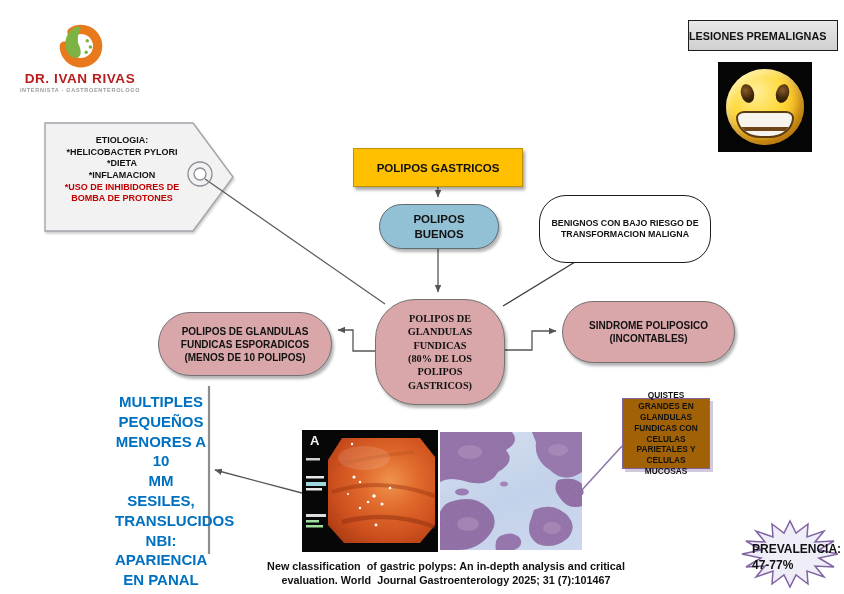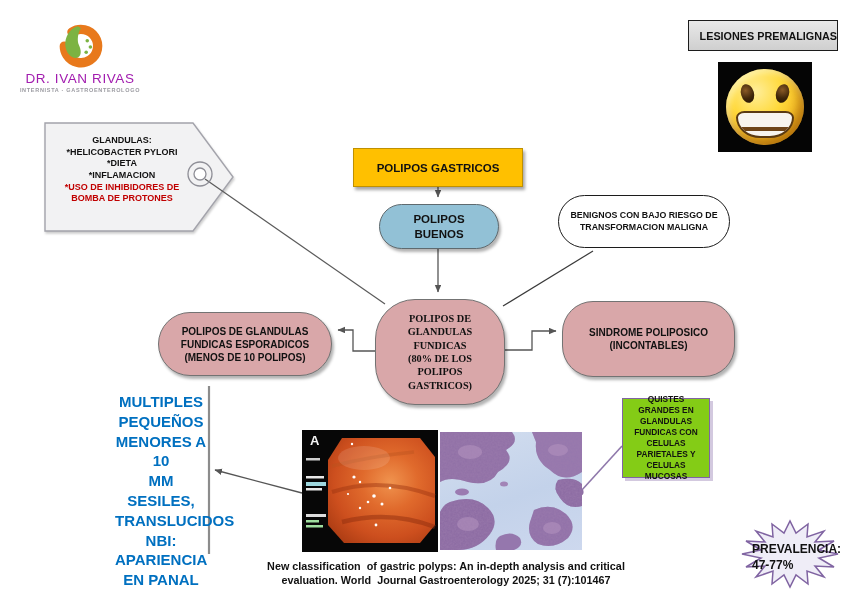--- a/index.html
+++ b/index.html
@@ -5,29 +5,29 @@
   * { margin:0; padding:0; box-sizing:border-box; }
   body { background:#ffffff; font-family:"Liberation Sans", sans-serif; }
   .canvas { position:relative; width:844px; height:594px; background:#ffffff; overflow:hidden; }
   .abs { position:absolute; }
   .ws { white-space:pre-wrap; }
 
   
   svg.overlay { position:absolute; left:0; top:0; width:844px; height:594px; pointer-events:none; }
 
   
-  .logo-title { left:5px; top:71px; width:150px; font-size:13.5px; font-weight:normal;
-                color:#a21caf; letter-spacing:.6px; text-align:center; }
+  .logo-title { left:5px; top:71px; width:150px; font-size:13.5px; font-weight:bold;
+                color:#b91c1c; letter-spacing:.6px; text-align:center; }
   .logo-sub { left:5px; top:87px; width:150px; font-size:5.5px; font-weight:bold;
               color:#9a9aa0; letter-spacing:.7px; text-align:center; }
 
   
   .premalig { left:688px; top:20px; width:150px; height:31px;
               background:linear-gradient(#e9e9e9,#cfcfcf); border:1.6px solid #1c1c1c;
-              display:flex; align-items:center; justify-content:flex-end;
+              display:flex; align-items:center; justify-content:flex-start;
               font-size:10.8px; font-weight:bold; color:#111; }
 
   
   .smiley-wrap { left:718px; top:62px; width:94px; height:90px; background:#050505; }
   .smiley-face { position:absolute; left:8px; top:7px; width:78px; height:76px; border-radius:50%;
                  background:radial-gradient(circle at 38% 30%, #ffee9a 0%, #ffd93b 38%, #f2b01b 72%, #cf8400 100%);
                  box-shadow:inset -5px -7px 10px rgba(120,60,0,.45), inset 3px 4px 6px rgba(255,255,220,.6); }
   .eye { position:absolute; width:13px; height:19px; border-radius:50%; top:15px;
          background:radial-gradient(circle at 42% 32%, #8a5a26 0%, #40270a 55%, #1f1002 100%); }
   .eye.l { left:15px; transform:rotate(-16deg); }
@@ -43,46 +43,46 @@
               font-size:9px; font-weight:bold; line-height:1.3; color:#111; }
   .tag-text .red { color:#c00000; }
 
   
   .node { display:flex; align-items:center; justify-content:center; text-align:center; font-weight:bold; color:#111; }
   .root-node { left:353px; top:124px; width:170px; height:39px; background:#FFC000;
                border:1.8px solid #bf9000; box-shadow:2px 3px 3px rgba(0,0,0,.35); font-size:11.5px;margin-top:24px; }
   .good-node { left:379px; top:204px; width:120px; height:45px; background:#92c1d6;
                border:1.5px solid #5f6a6f; border-radius:23px; box-shadow:2px 3px 3px rgba(0,0,0,.3);
                font-size:11.5px; line-height:1.25; }
-  .benign-node { left:558px; top:195px; width:172px; height:53px; background:#ffffff;
+  .benign-node { left:539px; top:195px; width:172px; height:68px; background:#ffffff;
                  border:1.6px solid #1c1c1c; border-radius:27px; font-size:8.8px; line-height:1.3; }
   .fundic-node { left:375px; top:299px; width:130px; height:106px; background:#d9a7a9;
                  border:1.5px solid #737373; border-radius:40px; box-shadow:2px 3px 3px rgba(0,0,0,.3);
                  font-size:10.3px; line-height:1.3;font-family:Liberation Serif, serif; }
   .sporadic-node { left:158px; top:312px; width:174px; height:64px; background:#d9a7a9;
                    border:1.5px solid #737373; border-radius:32px; box-shadow:2px 3px 3px rgba(0,0,0,.3);
                    font-size:10px; line-height:1.3; }
-  .syndrome-node { left:562px; top:301px; width:173px; height:76px; background:#d9a7a9;
+  .syndrome-node { left:562px; top:301px; width:173px; height:62px; background:#d9a7a9;
                    border:1.5px solid #737373; border-radius:31px; box-shadow:2px 3px 3px rgba(0,0,0,.3);
                    font-size:10px; line-height:1.3; }
 
   
   .endo-text { left:115px; top:392px; width:92px; text-align:center; color:#0070c0;
                font-size:15px; font-weight:bold; line-height:1.32; }
 
   
   .endoscopy { left:302px; top:430px; width:136px; height:122px; background:#070707; }
   .endo-label { position:absolute; left:8px; top:3px; color:#f5f5f5; font-size:13px; font-weight:bold; }
 
   
   .histology { left:440px; top:432px; width:142px; height:118px;
                background:linear-gradient(160deg,#d3deef 0%, #c3d2ea 55%, #cdd8ee 100%); }
 
   
-  .cysts-box { left:622px; top:398px; width:88px; height:80px; background:#84cc16;
+  .cysts-box { left:622px; top:398px; width:88px; height:71px; background:#a16207;
                border:1.6px solid #8064a2; box-shadow:3px 3px 0 rgba(128,100,162,.35);
                display:flex; align-items:center; justify-content:center; text-align:center;
                font-size:8.3px; font-weight:bold; line-height:1.32; color:#111; }
 
   
   .prev-text { left:752px; top:541px; width:76px; text-align:left; font-size:12px;
                font-weight:bold; color:#111; line-height:1.35; }
 
   
   .citation { left:206px; top:559px; width:480px; text-align:center; font-size:10.8px;
@@ -140,21 +140,21 @@
 
   <div class="abs smiley-wrap">
     <div class="smiley-face">
       <div class="eye l"></div>
       <div class="eye r"></div>
       <div class="mouth"></div>
     </div>
   </div>
 
   <div class="abs tag-text">
-    <div>GLANDULAS:</div>
+    <div>ETIOLOGIA:</div>
     <div class="ws">*HELICOBACTER PYLORI
 *DIETA
 *INFLAMACION</div>
     <div class="ws red">*USO DE INHIBIDORES DE
 BOMBA DE PROTONES</div>
   </div>
 
   <div class="abs node root-node">
     <span class="ws">POLIPOS GASTRICOS</span>
   </div>

